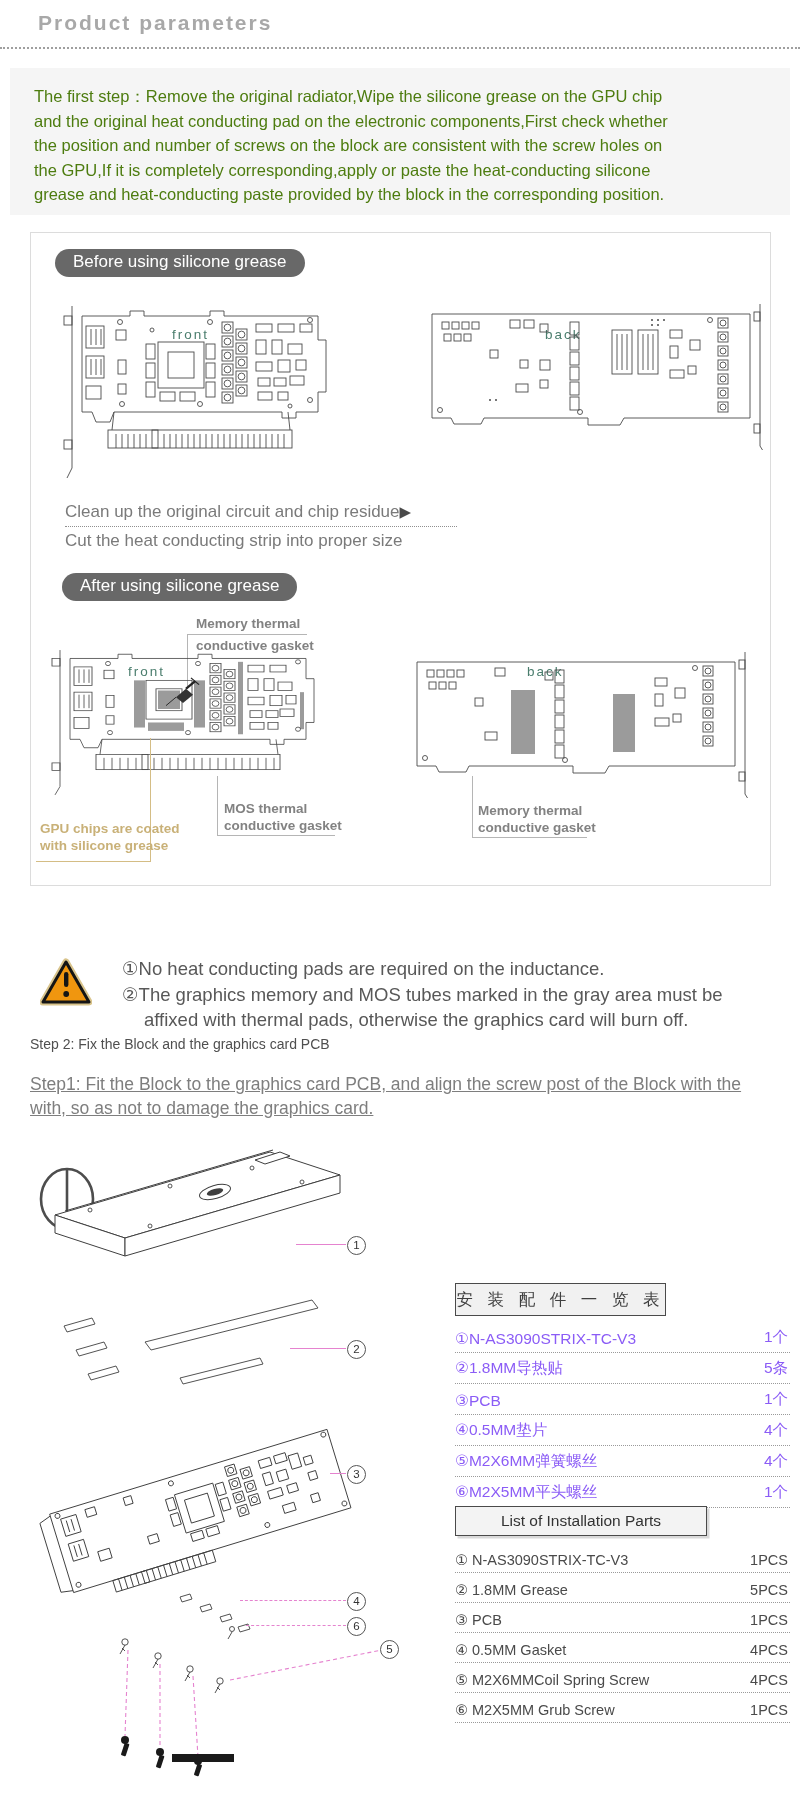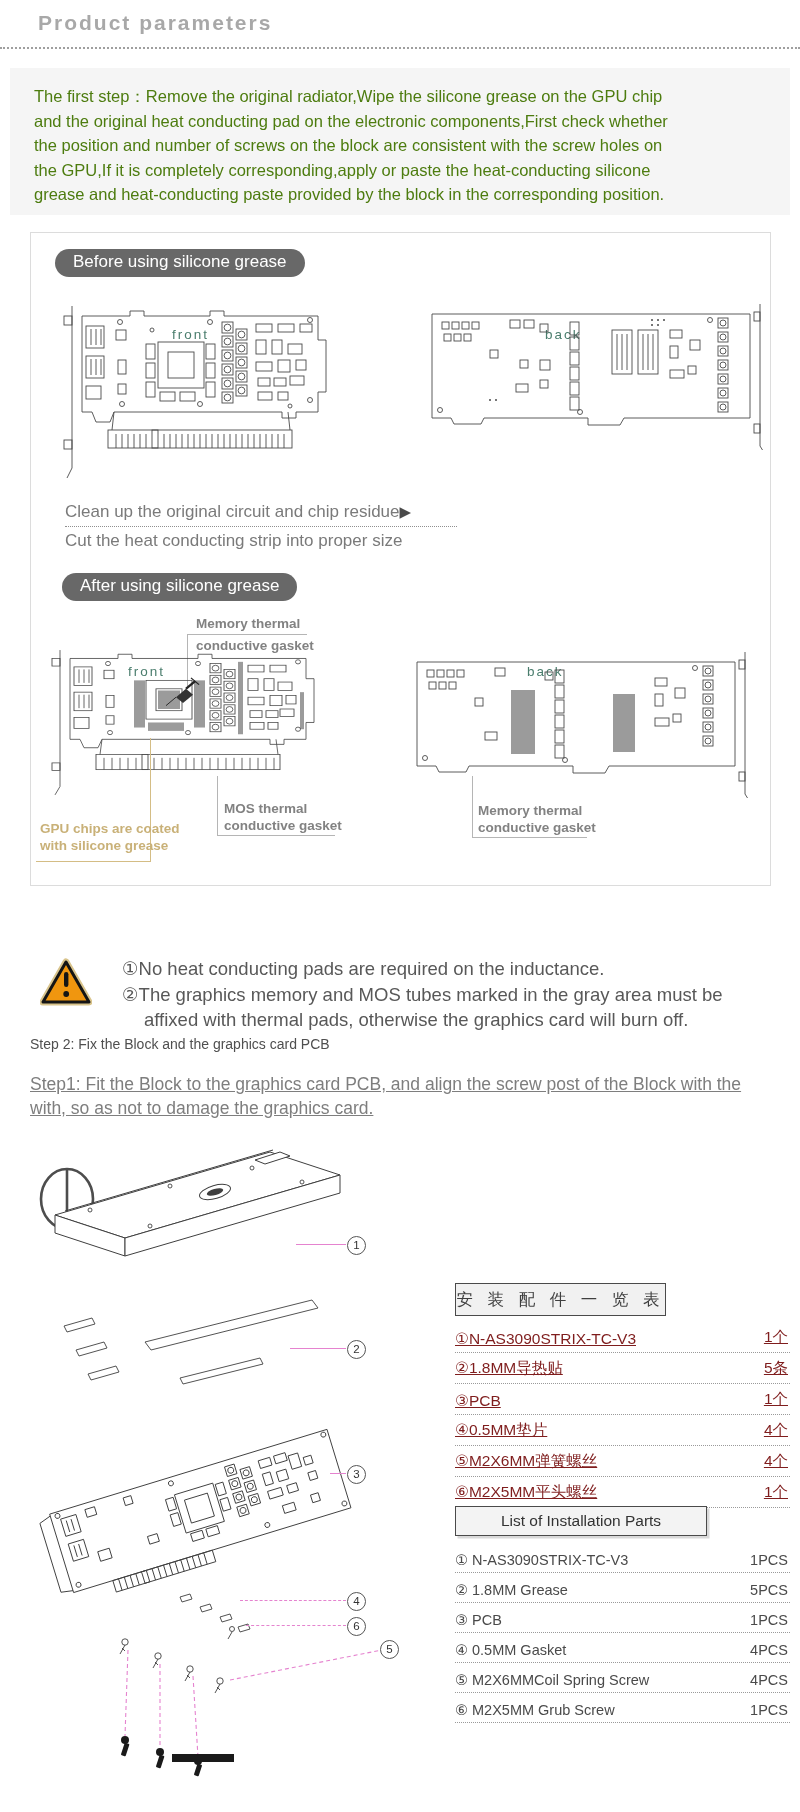--- a/index.html
+++ b/index.html
@@ -42,21 +42,21 @@
   
   .tbl-head-cn{left:455px;top:1283px;width:209px;height:31px;border:1.5px solid #4a4a4a;background:#f1f1f1;
                font-size:16.5px;letter-spacing:5px;color:#3f3f3f;text-align:center;line-height:31px;}
   .tbl-head-en{left:455px;top:1506px;width:250px;height:28px;border:1.5px solid #4a4a4a;background:#f3f3f3;
                font-size:15.5px;color:#333;text-align:center;line-height:28px;box-shadow:2.5px 2.5px 0 rgba(0,0,0,0.15);}
   .tbl{width:335px;}
   .tbl-cn{left:455px;top:1322px;}
   .tbl-en{left:455px;top:1543px;}
   .tbl .row{display:flex;justify-content:space-between;align-items:flex-end;
             border-bottom:1px dotted #9a9a9a;padding:0 2px 4px 0;}
-  .tbl-cn .row{height:26px;font-size:15.5px;color:#7f1d1d;text-decoration:underline;}
+  .tbl-cn .row{height:26px;font-size:15.5px;color:#8b5cf6;}
   .tbl-en .row{height:25px;font-size:14.5px;color:#4a4a4a;}
   svg{display:block;}
 </style>
 </head>
 <body>
 
 <div id="page">
 
   <div class="abs title">Product parameters</div>
   <div class="abs dotted-rule"></div>

